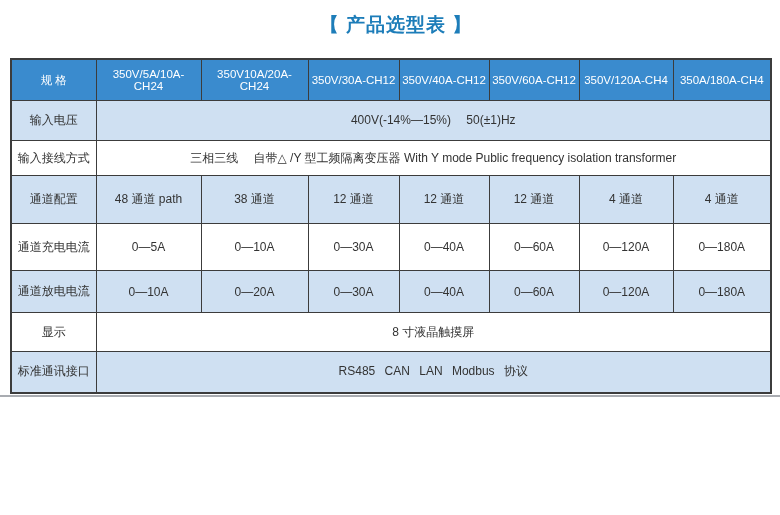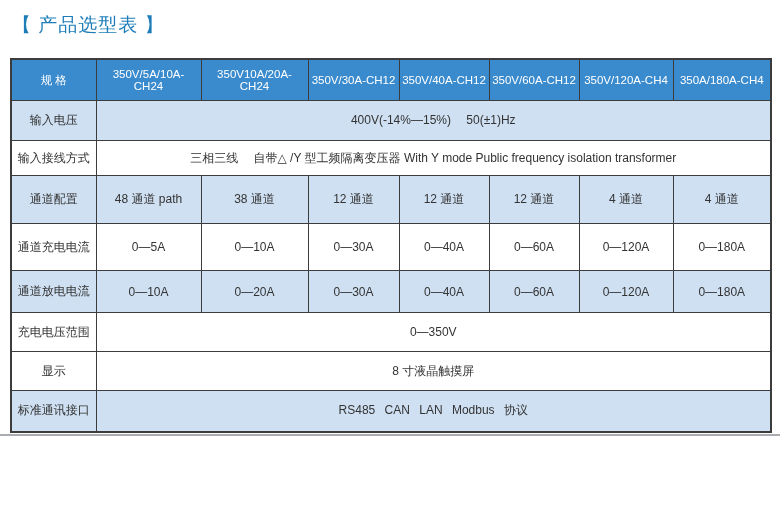--- a/index.html
+++ b/index.html
@@ -5,25 +5,26 @@
   * { box-sizing: border-box; }
   html, body {
     margin: 0; padding: 0;
     width: 780px; height: 515px;
     background: #ffffff;
     font-family: "Liberation Sans", "DejaVu Sans", sans-serif;
     overflow: hidden;
   }
   .page-title {
     color: #1d7db9;
-    font-weight: normal;
+    font-weight: bold;
     font-size: 19px;
     letter-spacing: 1px;
     margin: 12px 0 0 12px;
     line-height: 26px;
+    text-align: center;
   }
   table.spec-table {
     border-collapse: collapse;
     table-layout: fixed;
     width: 760px;
     margin: 20px 0 0 10px;
     border: 2px solid #3c3c3c;
   }
   .spec-table th, .spec-table td {
     border: 1px solid #3c3c3c;
@@ -123,24 +124,20 @@
       <td class="label-cell">通道放电电流</td>
       <td>0—10A</td>
       <td>0—20A</td>
       <td>0—30A</td>
       <td>0—40A</td>
       <td>0—60A</td>
       <td>0—120A</td>
       <td>0—180A</td>
     </tr>
 
-    <tr class="row-white h39">
-      <td class="label-cell">充电电压范围</td>
-      <td colspan="7">0—350V</td>
-    </tr>
 
 
     <tr class="row-white h39">
       <td class="label-cell">显示</td>
       <td colspan="7">8 寸液晶触摸屏</td>
     </tr>
 
     <tr class="row-alt h41">
       <td class="label-cell">标准通讯接口</td>
       <td colspan="7" class="spread">RS485 CAN LAN Modbus 协议</td>

